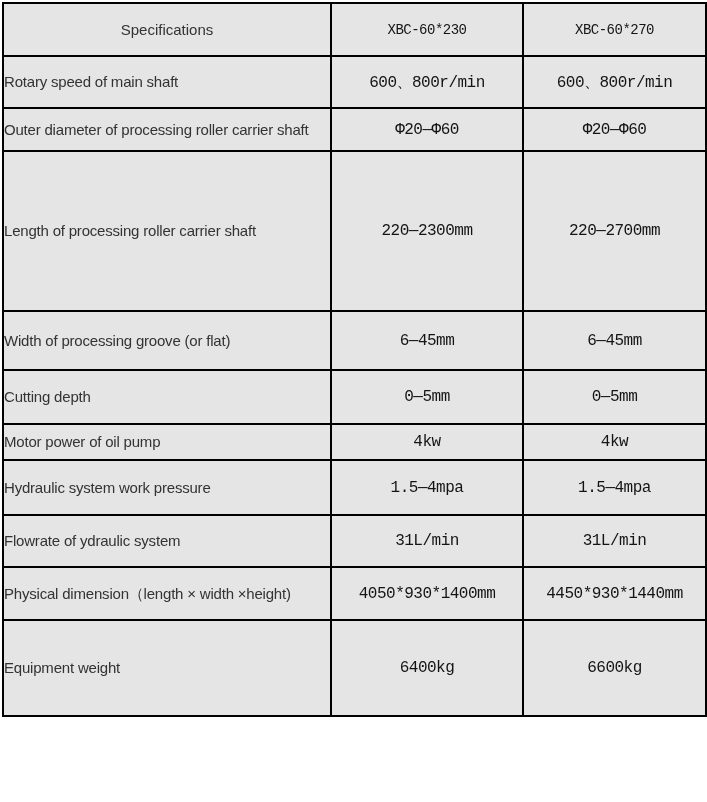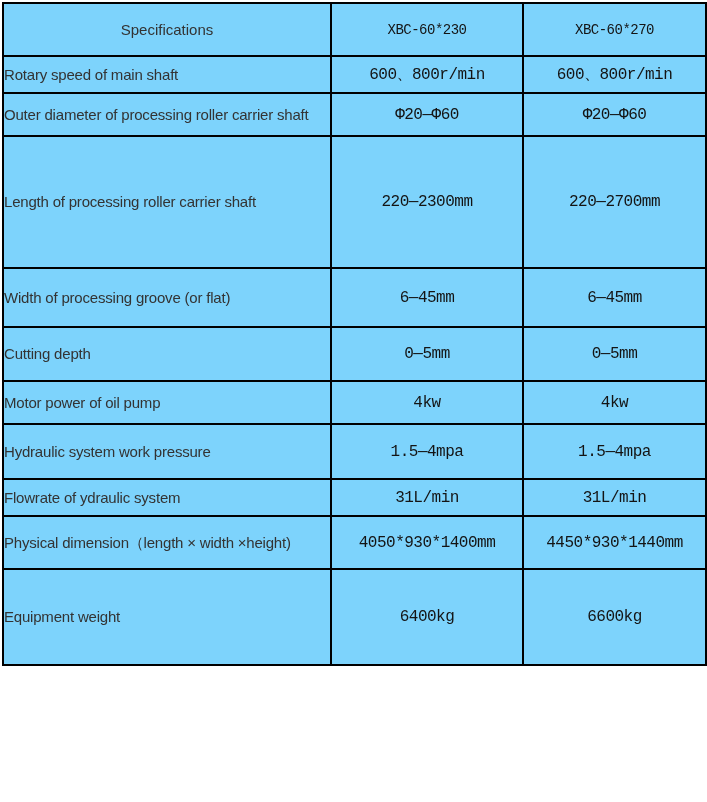--- a/index.html
+++ b/index.html
@@ -19,21 +19,21 @@
   }
   table.spec-table {
     border-collapse: collapse;
     table-layout: fixed;
     width: 703px;
   }
   table.spec-table th,
   table.spec-table td {
     border: 2px solid #000000;
     vertical-align: middle;
-    background: #7dd3fc;
+    background: #e5e5e5;
     padding: 0;
     overflow: hidden;
   }
   th.col-spec {
     font-family: "Liberation Sans", sans-serif;
     font-size: 15px;
     font-weight: normal;
     color: #333333;
     text-align: center;
   }
@@ -74,56 +74,56 @@
       <col style="width:183px">
     </colgroup>
     <thead>
       <tr class="header-row">
         <th class="col-spec">Specifications</th>
         <th class="col-model">XBC-60*230</th>
         <th class="col-model">XBC-60*270</th>
       </tr>
     </thead>
     <tbody>
-        <tr style="height: 37px;">
+        <tr style="height: 52px;">
           <td class="cell-label">Rotary speed of main shaft</td>
           <td class="cell-value">600、800r/min</td>
           <td class="cell-value">600、800r/min</td>
         </tr>
         <tr style="height: 43px;">
           <td class="cell-label">Outer diameter of processing roller carrier shaft</td>
           <td class="cell-value">Φ20—Φ60</td>
           <td class="cell-value">Φ20—Φ60</td>
         </tr>
-        <tr style="height: 132px; margin-left: 28px;">
+        <tr style="height: 160px; margin-left: 28px;">
           <td class="cell-label">Length of processing roller carrier shaft</td>
           <td class="cell-value">220—2300mm</td>
           <td class="cell-value">220—2700mm</td>
         </tr>
         <tr style="height: 59px;">
           <td class="cell-label">Width of processing groove (or flat)</td>
           <td class="cell-value">6—45mm</td>
           <td class="cell-value">6—45mm</td>
         </tr>
         <tr style="height: 54px;">
           <td class="cell-label">Cutting depth</td>
           <td class="cell-value">0—5mm</td>
           <td class="cell-value">0—5mm</td>
         </tr>
-        <tr style="height: 43px; padding-left: 20px;">
+        <tr style="height: 36px; padding-left: 20px;">
           <td class="cell-label">Motor power of oil pump</td>
           <td class="cell-value">4kw</td>
           <td class="cell-value">4kw</td>
         </tr>
         <tr style="height: 55px;">
           <td class="cell-label">Hydraulic system work pressure</td>
           <td class="cell-value">1.5—4mpa</td>
           <td class="cell-value">1.5—4mpa</td>
         </tr>
-        <tr style="height: 37px;">
+        <tr style="height: 52px;">
           <td class="cell-label">Flowrate of ydraulic system</td>
           <td class="cell-value">31L/min</td>
           <td class="cell-value">31L/min</td>
         </tr>
         <tr style="height: 53px;">
           <td class="cell-label">Physical dimension（length × width ×height)</td>
           <td class="cell-value">4050*930*1400mm</td>
           <td class="cell-value">4450*930*1440mm</td>
         </tr>
         <tr style="height: 96px; border-radius: 17px;">

